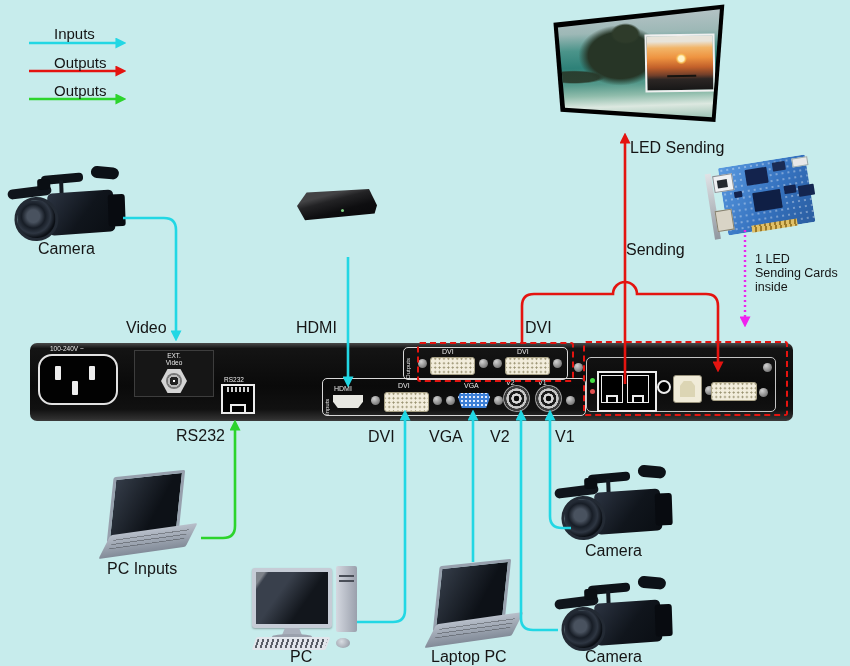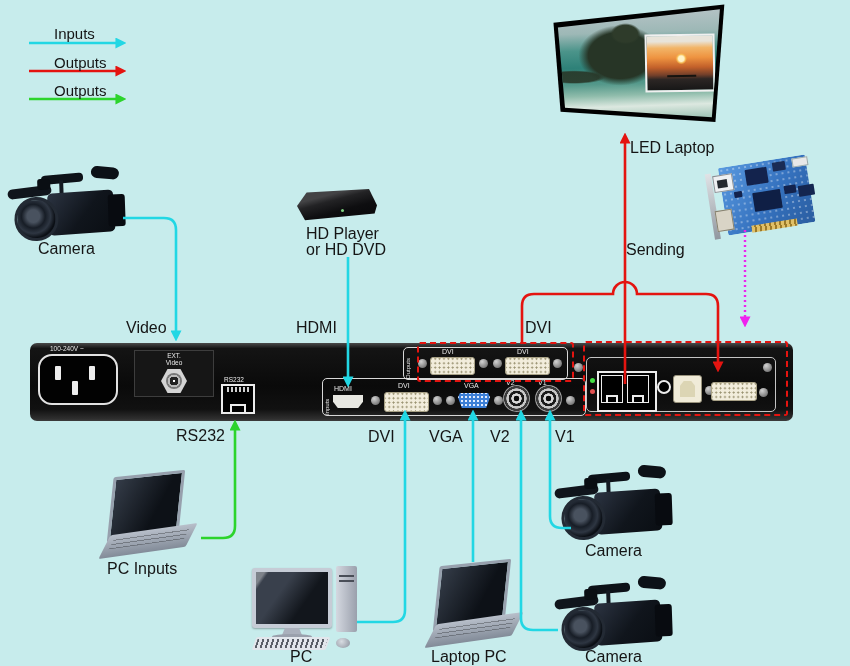--- a/index.html
+++ b/index.html
@@ -140,45 +140,46 @@
     <div class="cam-knob"></div>
     <div class="cam-vf"></div>
     <div class="cam-post"></div>
     <div class="cam-body"></div>
     <div class="cam-back"></div>
     <div class="cam-lens"></div>
   </div>
   <div class="lbl" style="left:38px;top:240px;">Camera</div>
 
   <div class="hdplayer"></div>
-  <div class="lbl pre" style="left:306px;top:226px;">HD Player
-or HD DVD</div>
 
   <div class="led-frame">
     <div class="led-img">
       <div class="led-pip"></div>
     </div>
   </div>
-  <div class="lbl" style="left:630px;top:139px;">LED Laptop</div>
+  <div class="lbl" style="left:630px;top:139px;">LED Sending</div>
 
   <div class="scard">
     <div class="sc-bracket"></div>
     <div class="sc-pcb">
       <div class="chip" style="left:26px;top:6px;width:22px;height:16px;"></div>
       <div class="chip" style="left:54px;top:3px;width:13px;height:9px;background:#1a2c55;"></div>
       <div class="chip" style="left:30px;top:30px;width:28px;height:19px;background:#0f1f45;"></div>
       <div class="chip" style="left:62px;top:28px;width:12px;height:8px;"></div>
       <div class="chip" style="left:76px;top:30px;width:16px;height:11px;background:#142650;"></div>
       <div class="chip" style="left:12px;top:26px;width:8px;height:6px;"></div>
       <div class="sc-gold"></div>
       <div class="sc-conn"></div>
     </div>
     <div class="sc-rj45"></div>
     <div class="sc-dvi"></div>
   </div>
+  <div class="lbl pre small" style="left:755px;top:252px;">1 LED
+Sending Cards
+inside</div>
 
   <div class="laptop" style="left:98px;top:474px;">
     <div class="lap-screen"></div>
     <div class="lap-base"></div>
   </div>
   <div class="lbl" style="left:107px;top:560px;">PC Inputs</div>
 
   <div class="desktop">
     <div class="mon">
         <div class="scr"></div>

